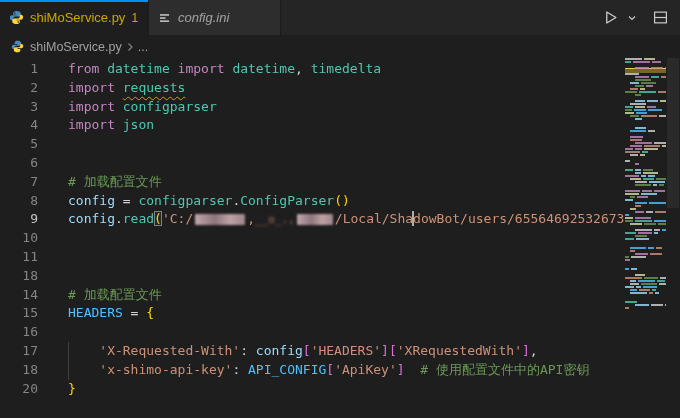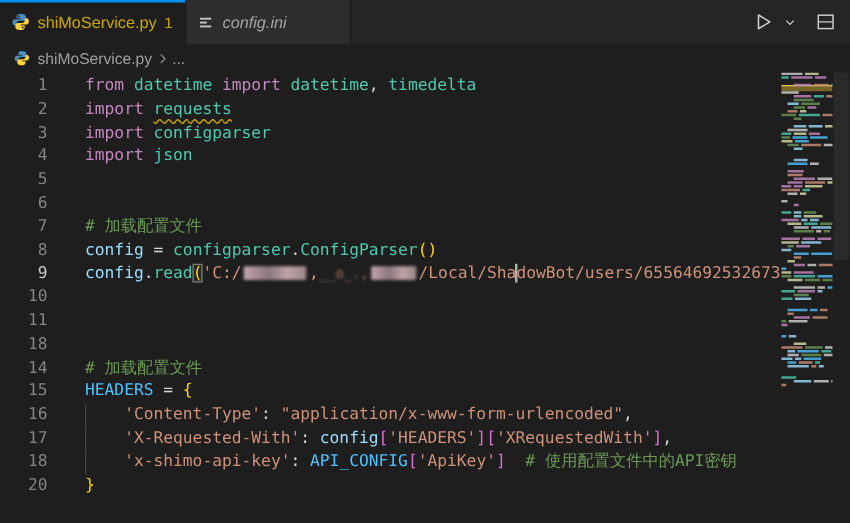--- a/index.html
+++ b/index.html
@@ -138,21 +138,21 @@
         <div class="line"><span class="ln">5</span></div>
         <div class="line"><span class="ln">6</span><span class="code"></span></div>
         <div class="line"><span class="ln">7</span><span class="code"><span class="tok-cmt"># 加载配置文件</span></span></div>
         <div class="line"><span class="ln">8</span><span class="code"><span class="tok-var">config</span><span class="tok-pun"> = </span><span class="tok-mod">configparser</span><span class="tok-pun">.</span><span class="tok-mod">ConfigParser</span><span class="tok-b1">()</span></span></div>
         <div class="line active"><span class="ln">9</span><span class="code"><span class="tok-var">config</span><span class="tok-pun">.</span><span class="tok-mod">read</span><span class="tok-b1 tok-bm">(</span><span class="tok-str">'C:/</span><span class="tok-redact" style="width: 50px;"></span><span class="tok-str">,</span><span class="tok-strblur">__o_.,</span><span class="tok-redact" style="width: 36px;"></span><span class="tok-str">/Local/Sha</span><span class="tok-cursor"></span><span class="tok-str">dowBot/users/6556469253267333</span></span></div>
         <div class="line"><span class="ln">10</span><span class="code"></span></div>
         <div class="line"><span class="ln">11</span></div>
         <div class="line"><span class="ln">18</span><span class="code"></span></div>
         <div class="line"><span class="ln">14</span><span class="code"><span class="tok-cmt"># 加载配置文件</span></span></div>
         <div class="line"><span class="ln">15</span><span class="code"><span class="tok-const">HEADERS</span><span class="tok-pun"> = </span><span class="tok-b1">{</span></span></div>
-        <div class="line"><span class="ln">16</span><span class="code"><span class="guide"></span><span class="tok-str">    'Content-Type'</span><span class="tok-pun">: </span><span class="tok-str">"application/x-www-form-urlencoded"</span><span class="tok-pun">,</span></span></div>
+        <div class="line"><span class="ln">16</span></div>
         <div class="line"><span class="ln">17</span><span class="code"><span class="guide"></span><span class="tok-str">    'X-Requested-With'</span><span class="tok-pun">: </span><span class="tok-var">config</span><span class="tok-b2">[</span><span class="tok-str">'HEADERS'</span><span class="tok-b2">][</span><span class="tok-str">'XRequestedWith'</span><span class="tok-b2">]</span><span class="tok-pun">,</span></span></div>
         <div class="line"><span class="ln">18</span><span class="code"><span class="guide"></span><span class="tok-str">    'x-shimo-api-key'</span><span class="tok-pun">: </span><span class="tok-const">API_CONFIG</span><span class="tok-b2">[</span><span class="tok-str">'ApiKey'</span><span class="tok-b2">]</span><span class="tok-pun">  </span><span class="tok-cmt"># 使用配置文件中的API密钥</span></span></div>
         <div class="line"><span class="ln">20</span><span class="code"><span class="tok-b1">}</span></span></div>
       </div>
     <div class="minimap">
       <div class="mm-highlight"></div>
       <div>
           <div class="mm-row">
             <span class="mm-seg" style="margin-left: 0px; width: 17px; background: rgb(212, 212, 212);"></span>
             <span class="mm-seg" style="margin-left: 2px; width: 11px; background: rgb(220, 220, 170);"></span>

